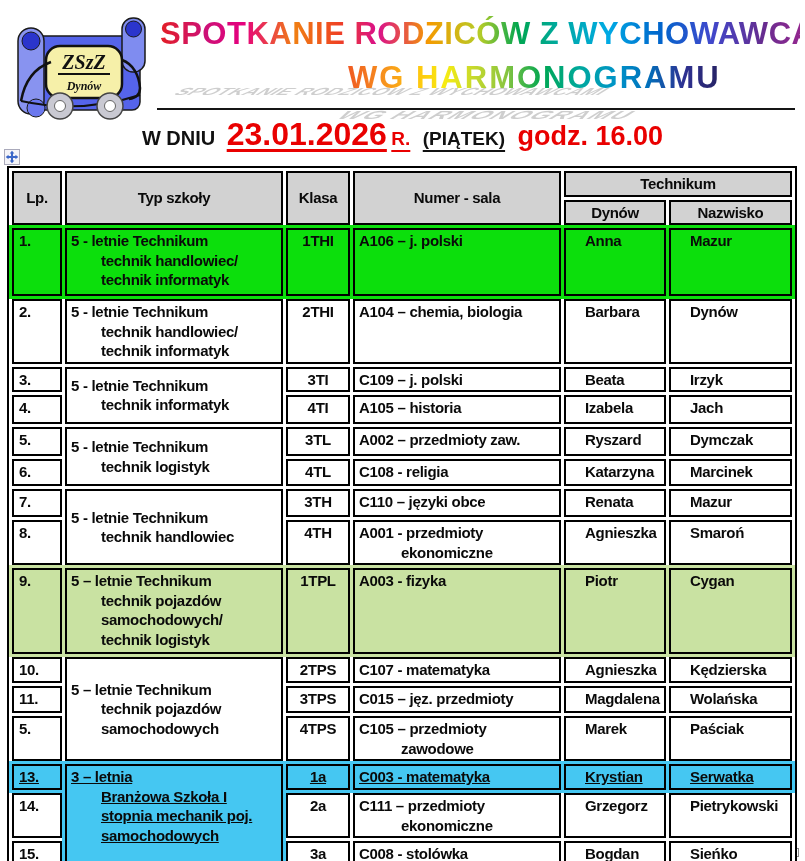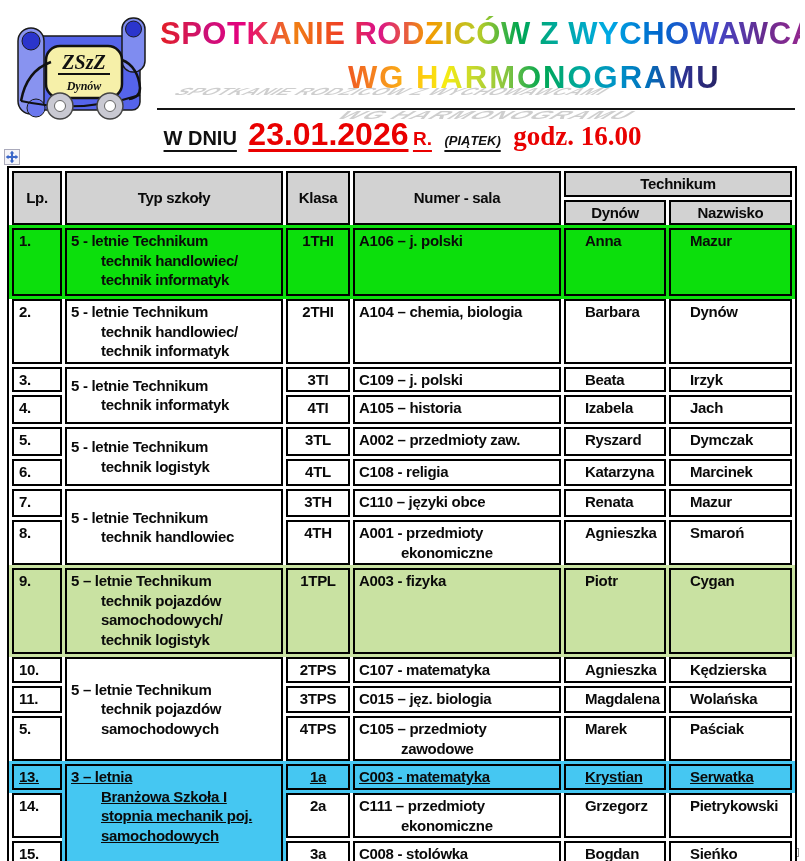--- a/index.html
+++ b/index.html
@@ -25,29 +25,29 @@
   .tshadow.s1{left:168px;top:62px;transform:skewX(-58deg) scale(.62,.33);
               transform-origin:left bottom;letter-spacing:.5px;}
   .tshadow.s2{left:330px;top:86px;transform:skewX(-58deg) scale(.78,.38);
               transform-origin:left bottom;letter-spacing:2px;}
   .rule{position:absolute;left:157px;top:108px;width:638px;border-top:2px solid #151515;}
 
   
   .dateline{position:absolute;left:0;top:116px;width:805px;text-align:center;
             font-weight:bold;white-space:nowrap;}
   .dateline span{vertical-align:baseline;}
-  .d-pre{font-size:20px;color:#111;text-decoration:underline;
+  .d-pre{font-size:20px;color:#111;
          text-decoration-thickness:2px;text-underline-offset:5px;margin-right:7px;margin-top:9px;}
   .d-date{font-size:32px;color:var(--red);text-decoration:underline;
           text-decoration-thickness:2.5px;text-underline-offset:4px;}
   .d-r{font-size:19px;color:var(--red);text-decoration:underline;
        text-decoration-thickness:2px;text-underline-offset:5px;margin-right:8px;}
-  .d-day{font-size:13px;color:#111;font-style:italic;text-decoration:underline;
+  .d-day{font-size:19px;color:#111;text-decoration:underline;
          text-decoration-thickness:2px;text-underline-offset:5px;margin-right:8px;}
-  .d-time{font-size:27px;color:var(--red);font-family:Liberation Serif, serif;}
+  .d-time{font-size:27px;color:var(--red);}
 
   
   .move-handle{position:absolute;left:4px;top:149px;width:16px;height:16px;
                border:1px solid #aab;background:#f4f4f8;box-sizing:border-box;}
   .resize-handle{position:absolute;left:790px;top:848px;width:9px;height:9px;
                  border:1px solid #888;background:#fff;box-sizing:border-box;}
   .tblwrap{position:absolute;left:7px;top:166px;border:2px solid #000;background:#fff;}
   table{border-collapse:separate;border-spacing:3px;table-layout:fixed;width:774px;}
   th,td{border:2px solid #000;box-sizing:border-box;padding:1px 4px;
         font-weight:bold;font-size:15px;line-height:1.3;letter-spacing:-.3px;
@@ -245,21 +245,21 @@
       <div class="li">samochodowych</div>
     </td>
     <td class="kl">2TPS</td>
     <td>C107 - matematyka</td>
     <td class="nm">Agnieszka</td>
     <td class="nm">Kędzierska</td>
   </tr>
   <tr class="h27">
     <td class="lp">11.</td>
     <td class="kl">3TPS</td>
-    <td>C015 – jęz. biologia</td>
+    <td>C015 – jęz. przedmioty</td>
     <td class="nm">Magdalena</td>
     <td class="nm">Wolańska</td>
   </tr>
   <tr class="h45">
     <td class="lp">5.</td>
     <td class="kl">4TPS</td>
     <td>
       <div>C105 – przedmioty</div>
       <div class="li2">zawodowe</div>
     </td>

